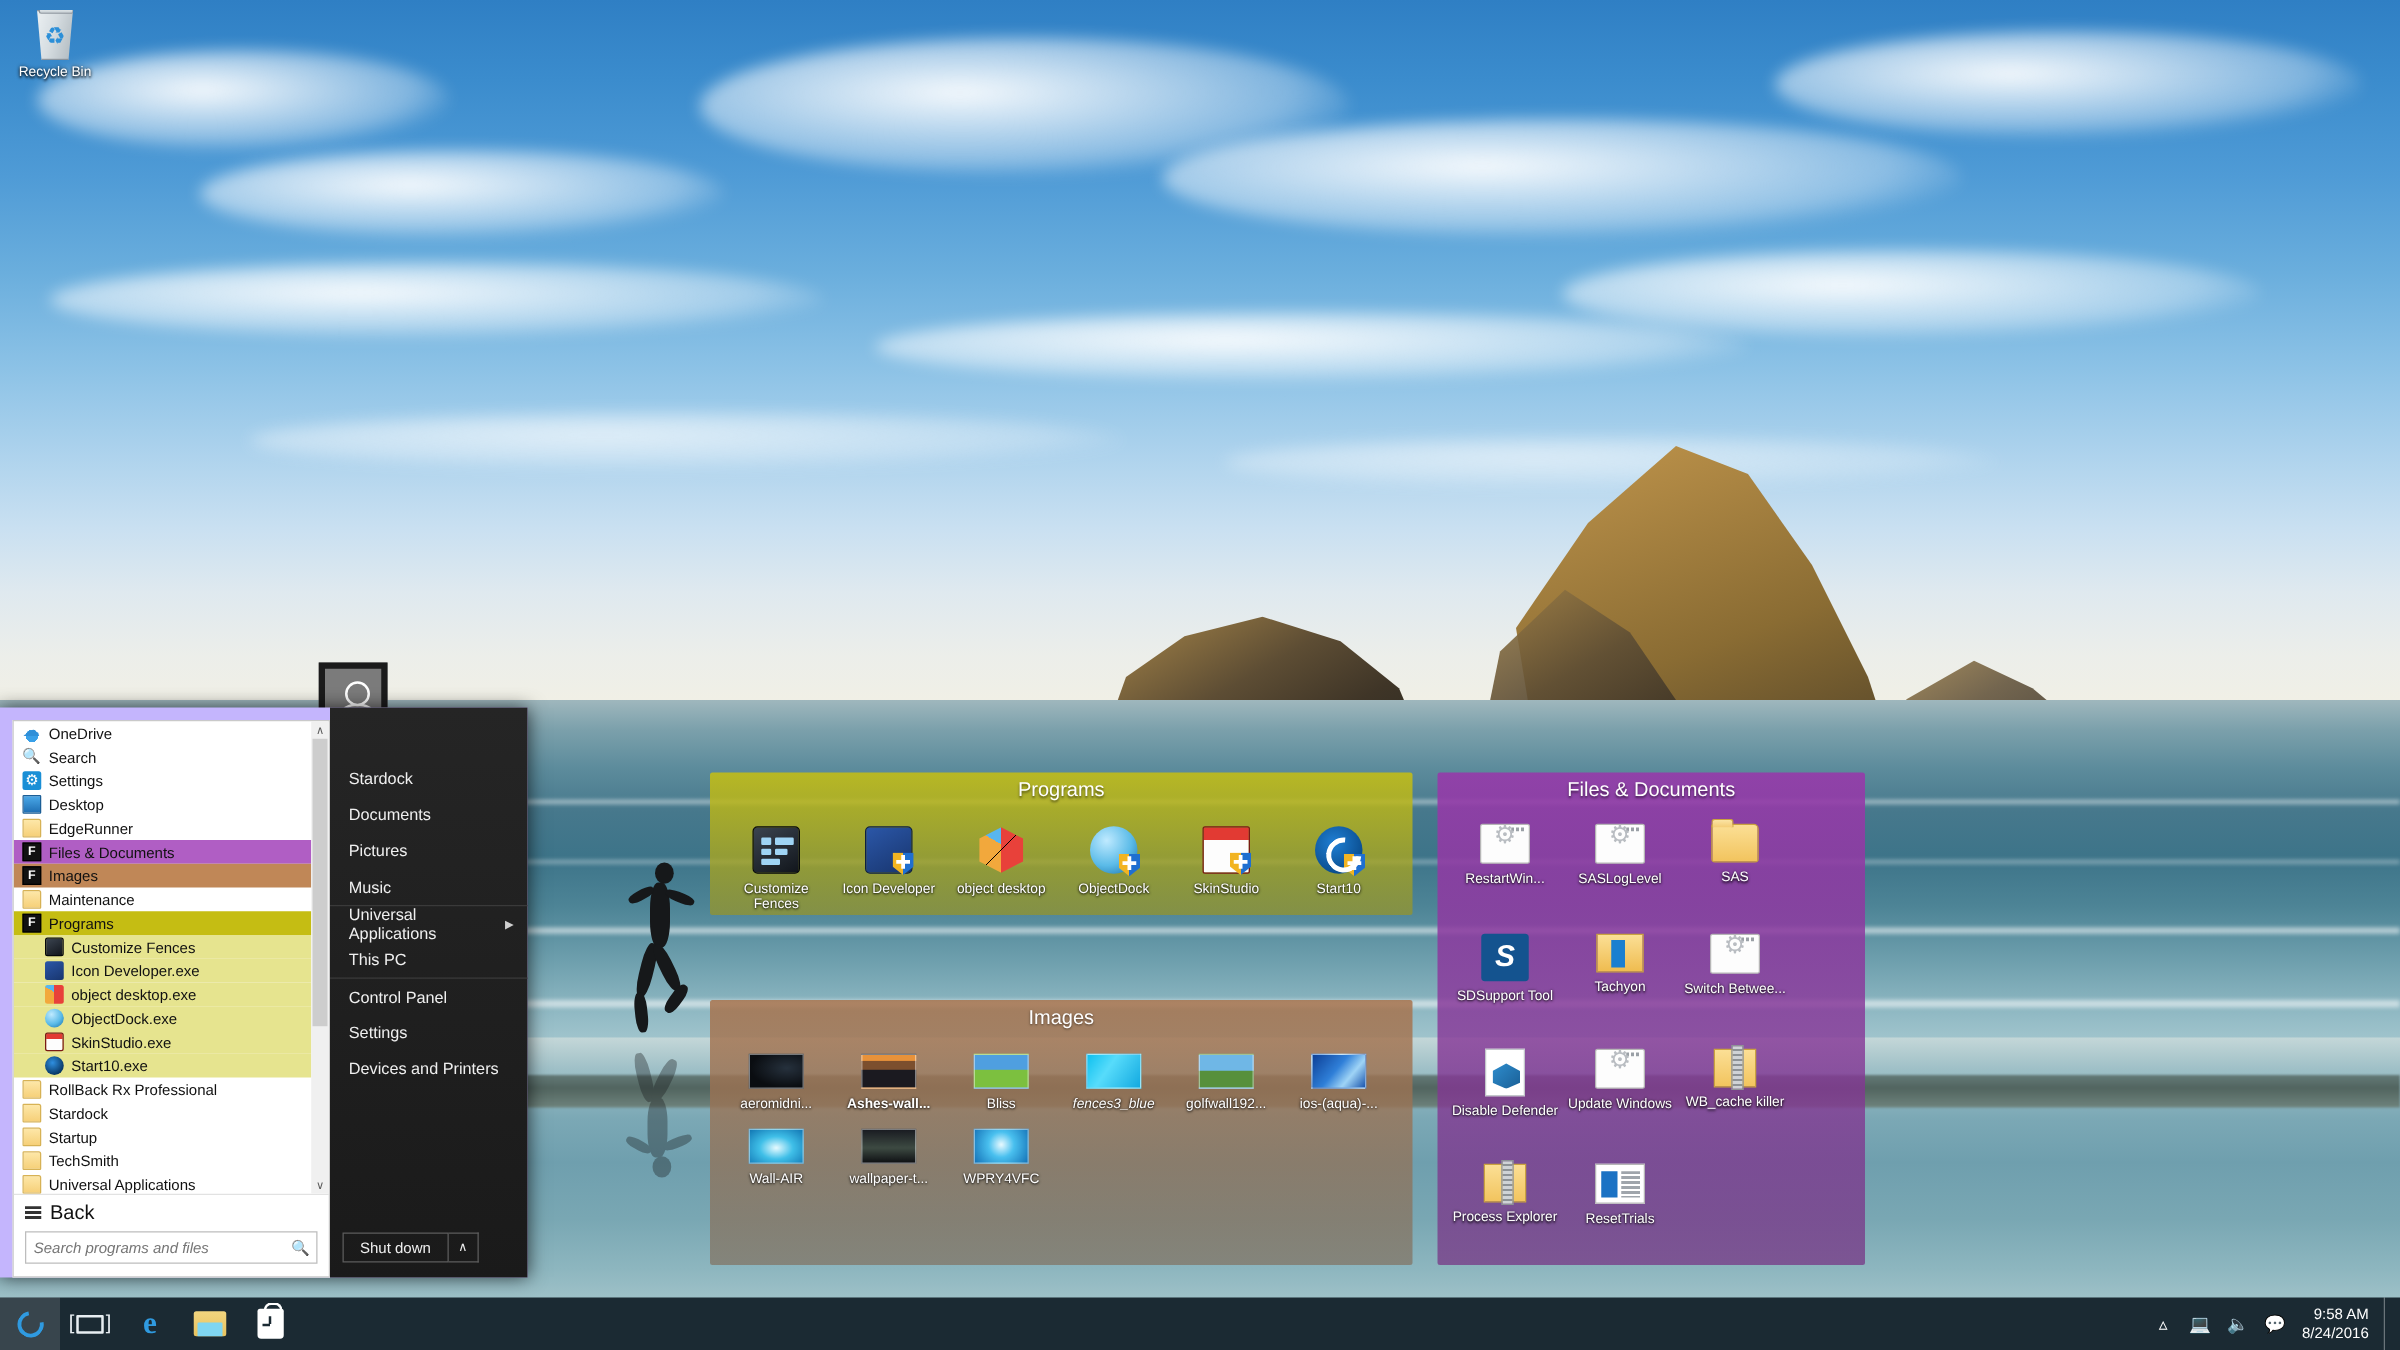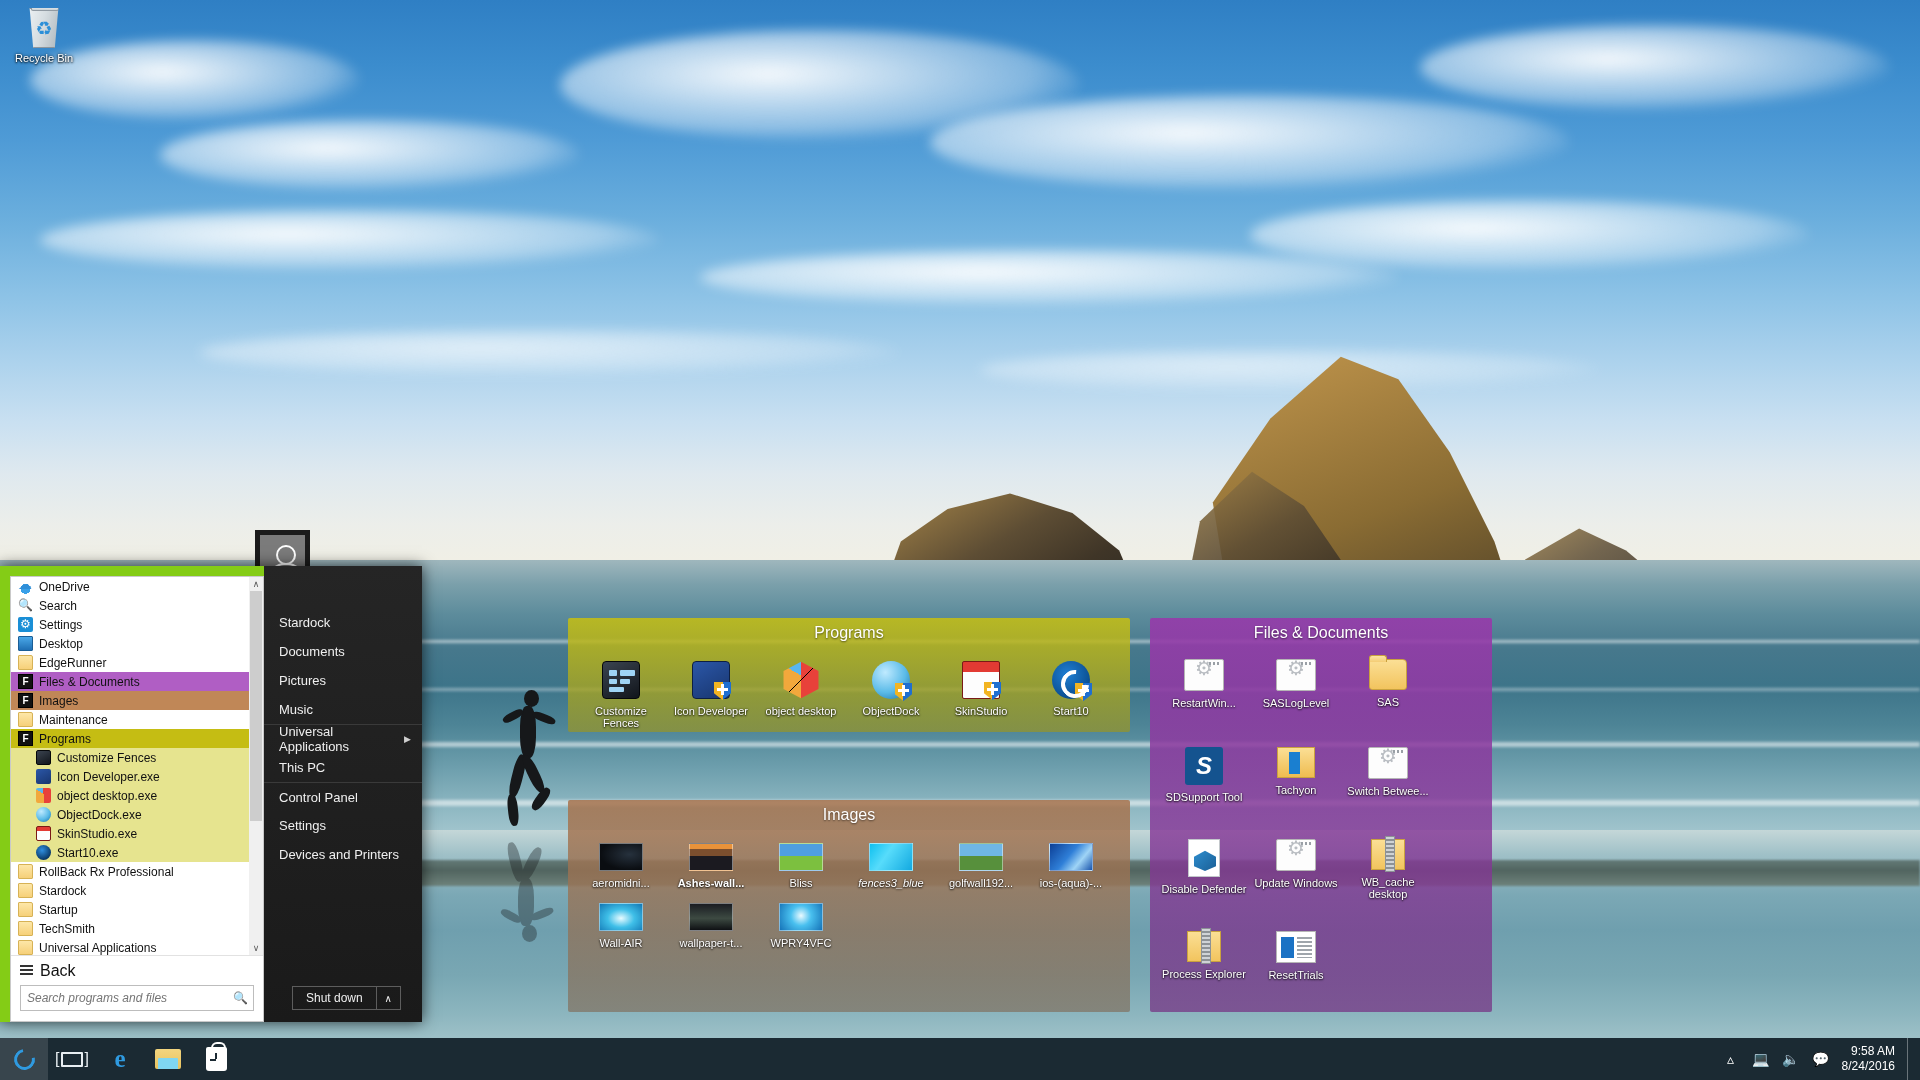--- a/index.html
+++ b/index.html
@@ -152,21 +152,21 @@
     transform:skewY(-6deg); }
   .ic-note i{ position:absolute; left:4px; top:6px; right:5px; height:18px;
     background:repeating-linear-gradient(to bottom,#7f9fb4 0 1px, transparent 1px 4px); }
   .ic-win { width:40px;height:32px;background:#fff;border:1px solid #b6b6b6;}
   .ic-win i{ position:absolute; left:4px; top:5px; width:13px;height:21px;background:#1b72c4;}
   .ic-win b{ position:absolute; left:20px; top:5px; right:3px; height:21px; display:block;
     background:repeating-linear-gradient(to bottom,#9fa5ab 0 2px,transparent 2px 4px); }
 
   
   #startmenu { position:absolute; left:0; top:566px; width:422px; height:456px;
-    background:#84cc16; box-shadow:0 0 14px rgba(0,0,0,.7); display:flex; }
+    background:#c4b5fd; box-shadow:0 0 14px rgba(0,0,0,.7); display:flex; }
   .sm-left { width:254px; background:#fff; margin:10px 0 0 10px; display:flex; flex-direction:column;
     border:1px solid #c9c9c9; }
   .sm-scrollarea { flex:1; position:relative; overflow:hidden; }
   .sm-list { position:absolute; inset:0; right:14px; }
   .sm-row { display:flex; align-items:center; height:19px; padding-left:7px; font-size:12px; color:#111; cursor:default; }
   .sm-row .sm-ic { width:15px; height:15px; margin-right:6px; flex:0 0 15px; position:relative; }
   .sm-row.sel-purple { background:#b05ec4; }
   .sm-row.sel-brown  { background:#c08757; }
   .sm-row.sel-olive  { background:#c5bd13; }
   .sm-row.child      { background:#e6e48f; padding-left:25px; }
@@ -194,21 +194,21 @@
   .sm-search .mag { width:14px; text-align:center; color:#333; font-size:12px; }
 
   .sm-right { flex:1; position:relative; background:linear-gradient(to bottom,#252525,#1a1a1a); padding-top:42px; }
   .sm-ritem { height:29px; display:flex; align-items:center; padding-left:15px; color:#efefef; font-size:13px; cursor:default; }
   .sm-ritem.divider { border-top:1px solid #3a3a3a; }
   .sm-ritem .arrow { margin-left:auto; margin-right:11px; font-size:9px; color:#cfcfcf; }
   #avatar { position:absolute; left:255px; top:530px; width:55px; height:55px;
     background:#7b7b7b; border:5px solid #1b1b1b; }
   #avatar::after { content:""; position:absolute; left:16px; top:10px; width:16px;height:16px;border-radius:50%; border:2.5px solid #fff;}
   #avatar::before { content:""; position:absolute; left:10px; top:28px; width:28px;height:16px;border-radius:14px 14px 0 0; border:2.5px solid #fff; border-bottom:0;}
-  .sm-shutdown { position:absolute; left:28px; bottom:12px; display:flex;border-radius:10px; }
+  .sm-shutdown { position:absolute; left:10px; bottom:12px; display:flex;border-radius:10px; }
   .sm-shutdown .sd-main { height:24px; padding:0 13px; display:flex; align-items:center;
     border:1px solid #5d5d5d; color:#efefef; font-size:12px; cursor:default; }
   .sm-shutdown .sd-arrow { width:24px; height:24px; border:1px solid #5d5d5d; border-left:0;
     display:flex; align-items:center; justify-content:center; color:#efefef; font-size:10px; cursor:default; }
 
   
   #taskbar { position:absolute; left:0; bottom:0; width:1920px; height:42px;
     background:#1b2a33; display:flex; align-items:center; }
   #startbtn { width:48px; height:42px; display:flex; align-items:center; justify-content:center;
     background:rgba(255,255,255,.13); cursor:default; }
@@ -423,21 +423,21 @@
     </div>
     <div class="f-item" style="width:92px;height:92px;">
       <div class="ic ic-gears">
           <i></i>
         </div>
       <span class="f-label">Update Windows</span>
     </div>
 
     <div class="f-item" style="width:92px;height:88px;">
       <div class="ic ic-folder-zip"></div>
-      <span class="f-label">WB_cache desktop</span>
+      <span class="f-label">WB_cache killer</span>
     </div>
     <div class="f-item" style="width:92px;height:88px;">
       <div class="ic ic-folder-zip"></div>
       <span class="f-label">Process Explorer</span>
     </div>
     <div class="f-item" style="width:92px;height:88px;">
       <div class="ic ic-win">
           <i></i>
           <b></b>
         </div>

